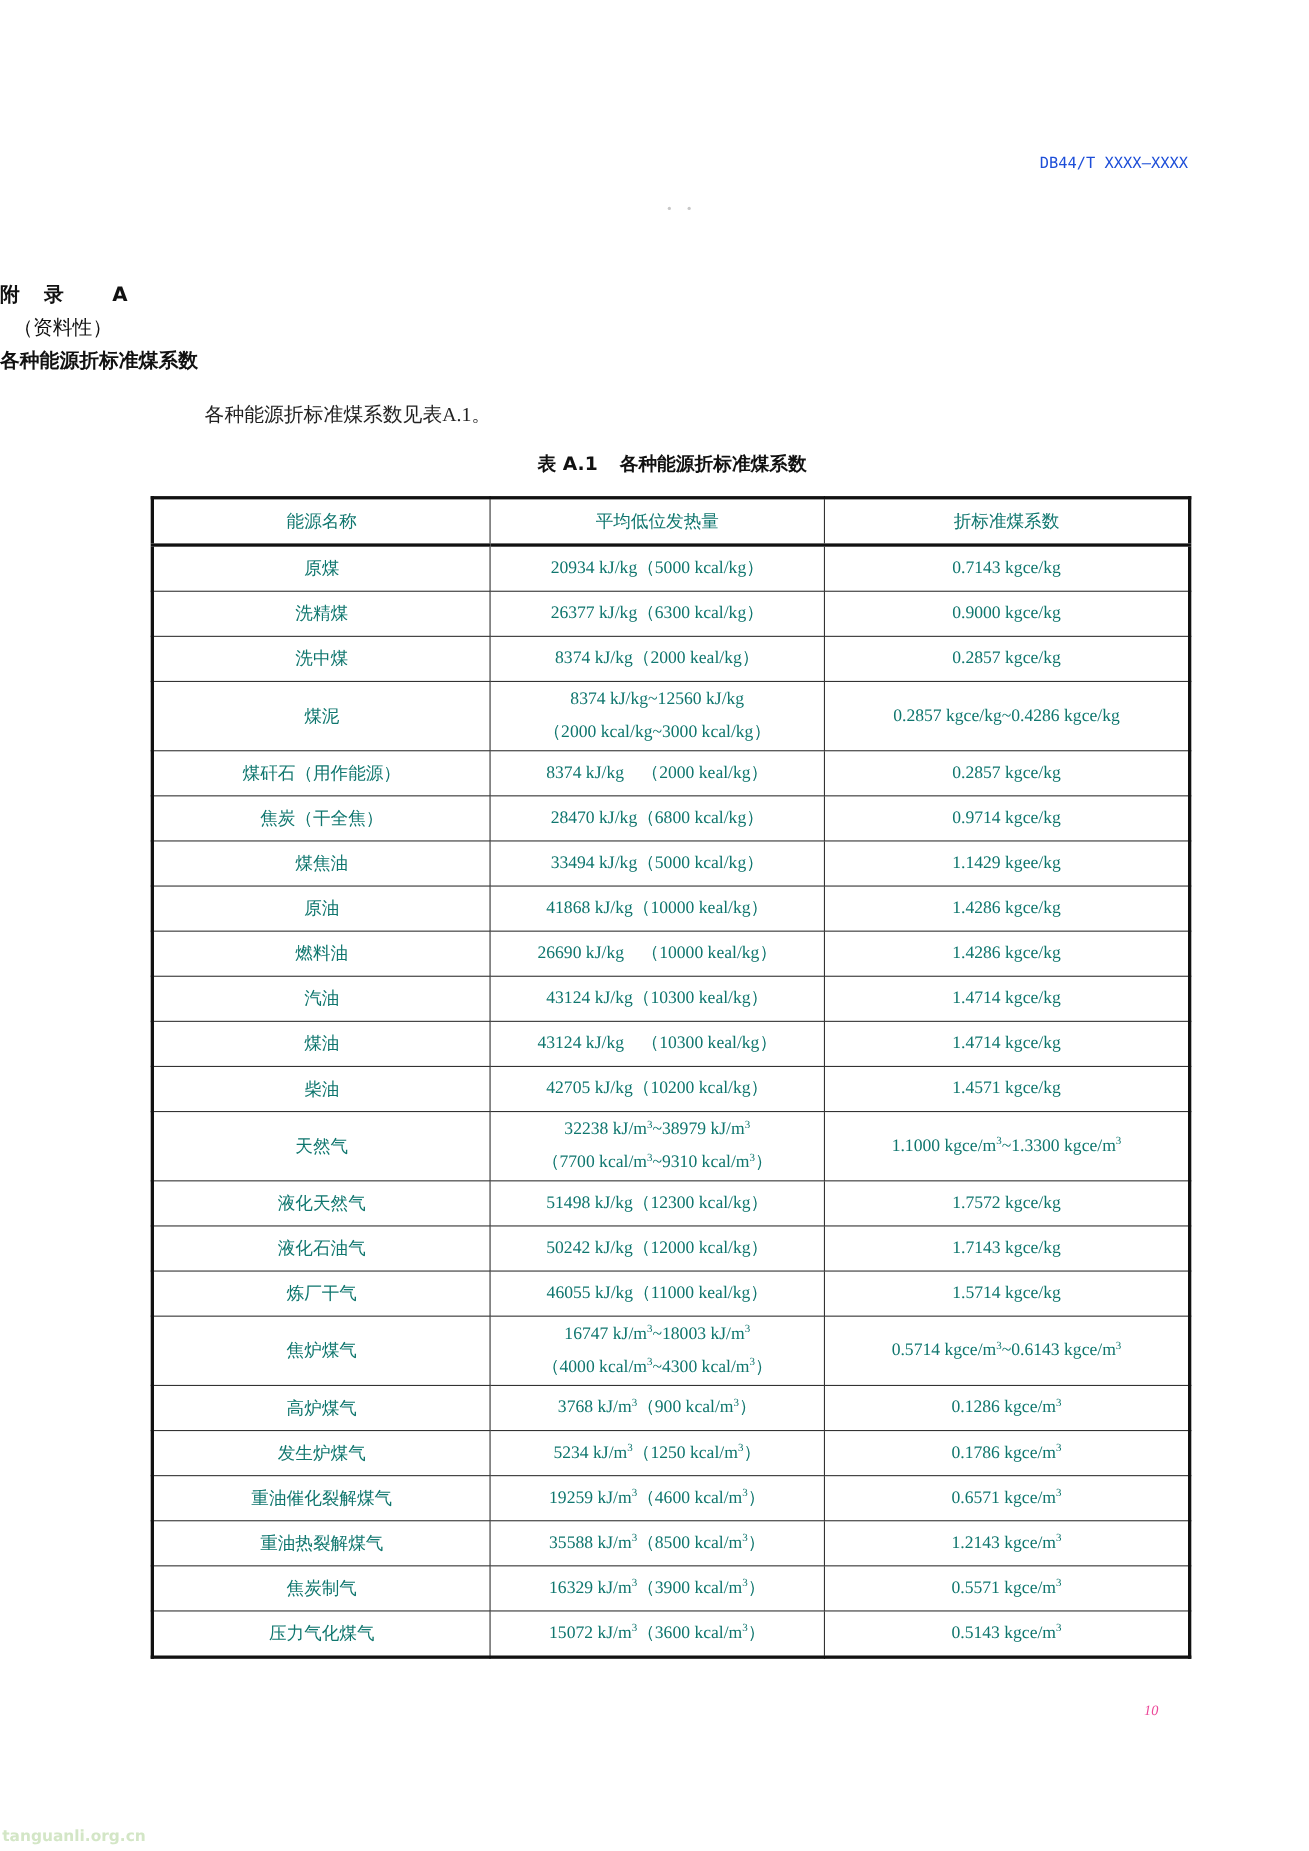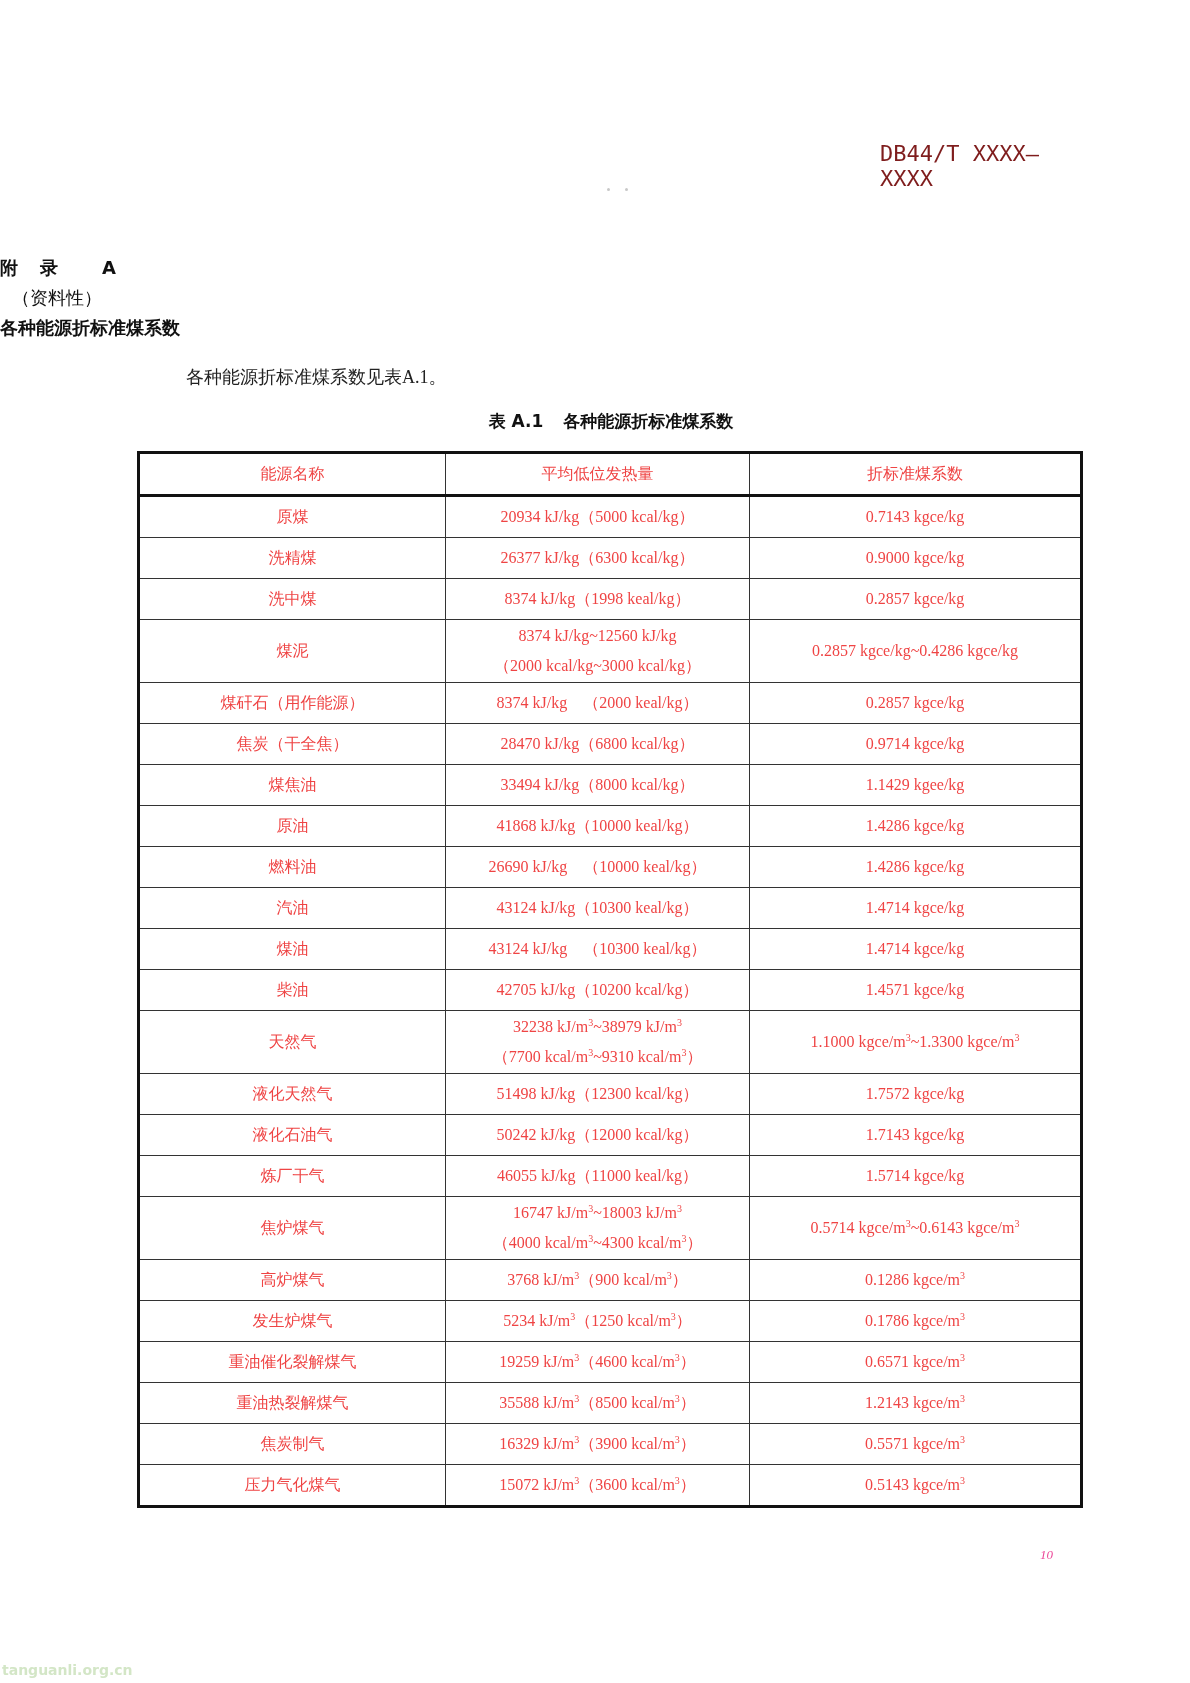--- a/index.html
+++ b/index.html
@@ -1,23 +1,23 @@
 <!DOCTYPE html>
 <html><head>
 <meta charset="utf-8">
 <style>
   html, body { margin: 0; padding: 0; background: #ffffff; }
   body {
     width: 1190px; height: 1683px; position: relative; overflow: hidden;
     font-family: "Liberation Serif", "DejaVu Serif", serif; color: #1a1a1a;
   }
   .std-code {
-    position: absolute; left: 880px; top: 141px; width: 200px; 
-    font-family: "DejaVu Sans Mono", "Liberation Mono", monospace; font-size: 22px; letter-spacing: 0px;
-    color: #7f1d1d;
+    position: absolute; left: 880px; top: 141px; width: 200px; text-align: right;
+    font-family: "DejaVu Sans Mono", "Liberation Mono", monospace; font-size: 14px; letter-spacing: 0px;
+    color: #1d4ed8;
   }
   .dots {
     position: absolute; left: 607px; top: 188px; width: 30px; height: 6px;
   }
   .dots span { position: absolute; top: 0; width: 3px; height: 3px; background: #c8c8c8; border-radius: 50%; }
   .center-line {
     position: absolute; left: 0; width: 1190px; 
     font-family: "DejaVu Sans", "Liberation Sans", sans-serif; font-weight: bold; color: #111;
   }
   .appendix { top: 256px; font-size: 18px; letter-spacing: 0; }
@@ -30,21 +30,21 @@
   }
   .caption {
     position: absolute; left: 0; width: 1190px; top: 410px; text-align: center;
     font-family: "DejaVu Sans", "Liberation Sans", sans-serif; font-weight: bold; font-size: 17px; color: #111; margin-left: 16px;
   }
   .caption .gap { display: inline-block; width: 20px; }
   table.energy {
     position: absolute; left: 137px; top: 451px; width: 943px;
     border-collapse: collapse; table-layout: fixed;
     border: 3px solid #111;
-    font-family: "Liberation Serif", "DejaVu Serif", serif; font-size: 16px; color: #ef4444; padding-left: 44px;
+    font-family: "Liberation Serif", "DejaVu Serif", serif; font-size: 16px; color: #0f766e; padding-left: 44px;
   }
   table.energy col.c1 { width: 307px; }
   table.energy col.c2 { width: 304px; }
   table.energy col.c3 { width: 332px; }
   table.energy th, table.energy td {
     border: 1px solid #333; text-align: center; vertical-align: middle; padding: 0;
   }
   table.energy th { font-weight: normal; height: 40px; border-bottom: 3px solid #111; font-size: 16px; }
   table.energy td { height: 40px; }
   table.energy tr.double td { height: 62px; }
@@ -106,21 +106,21 @@
       <tr>
         <td>洗精煤</td>
         <td>
           <span class="l">26377 kJ/kg（6300 kcal/kg）</span>
         </td>
         <td>0.9000 kgce/kg</td>
       </tr>
       <tr>
         <td>洗中煤</td>
         <td>
-          <span class="l">8374 kJ/kg（1998 keal/kg）</span>
+          <span class="l">8374 kJ/kg（2000 keal/kg）</span>
         </td>
         <td>0.2857 kgce/kg</td>
       </tr>
       <tr class="double">
         <td>煤泥</td>
         <td>
           <span class="l">8374 kJ/kg~12560 kJ/kg</span>
           <span class="l">（2000 kcal/kg~3000 kcal/kg）</span>
         </td>
         <td>0.2857 kgce/kg~0.4286 kgce/kg</td>
@@ -135,21 +135,21 @@
       <tr>
         <td>焦炭（干全焦）</td>
         <td>
           <span class="l">28470 kJ/kg（6800 kcal/kg）</span>
         </td>
         <td>0.9714 kgce/kg</td>
       </tr>
       <tr>
         <td>煤焦油</td>
         <td>
-          <span class="l">33494 kJ/kg（8000 kcal/kg）</span>
+          <span class="l">33494 kJ/kg（5000 kcal/kg）</span>
         </td>
         <td>1.1429 kgee/kg</td>
       </tr>
       <tr>
         <td>原油</td>
         <td>
           <span class="l">41868 kJ/kg（10000 keal/kg）</span>
         </td>
         <td>1.4286 kgce/kg</td>
       </tr>

